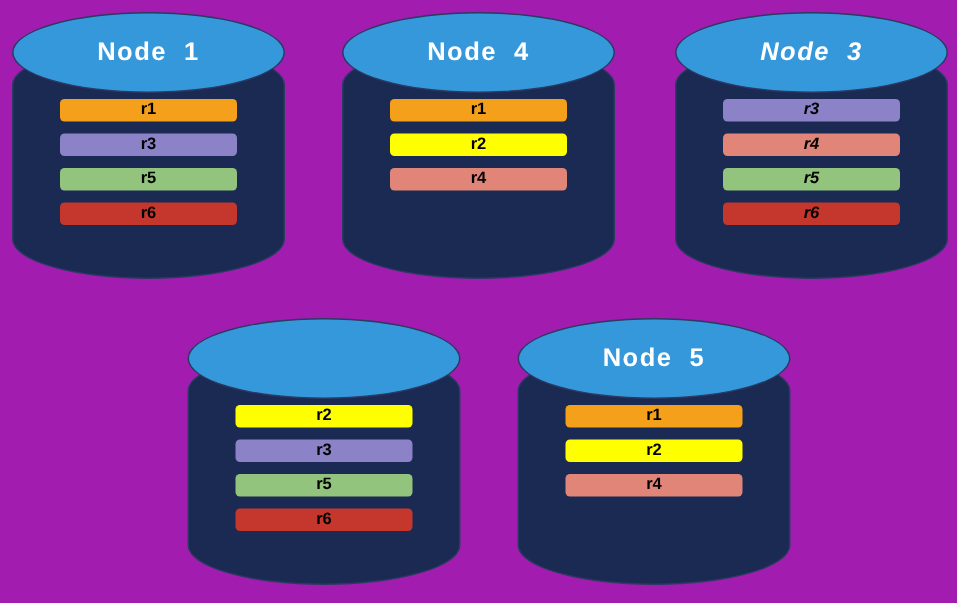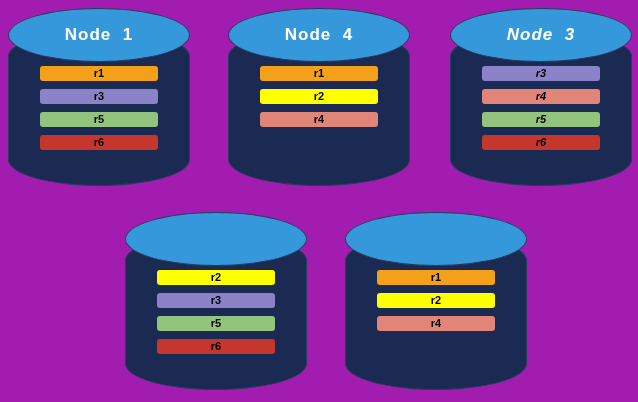--- a/index.html
+++ b/index.html
@@ -133,19 +133,20 @@
       <div class="records">
         <div class="record" style="background: rgb(255, 255, 0);">r2</div>
         <div class="record" style="background: rgb(140, 130, 200);">r3</div>
         <div class="record" style="background: rgb(146, 196, 125);">r5</div>
         <div class="record" style="background: rgb(197, 55, 44);">r6</div>
       </div>
     </div>
     <div class="node" style="left: 345px; top: 208px;">
       <div class="cyl-body" style="background: rgb(27, 42, 82);"></div>
       <div class="cyl-top" style="background: rgb(52, 152, 219);"></div>
+      <div class="node-label" style="color: rgb(255, 255, 255);">Node  5</div>
       <div class="records">
         <div class="record" style="background: rgb(245, 160, 26);">r1</div>
         <div class="record" style="background: rgb(255, 255, 0);">r2</div>
         <div class="record" style="background: rgb(224, 133, 120);">r4</div>
       </div>
     </div>
   </div>
 
 </body></html>

